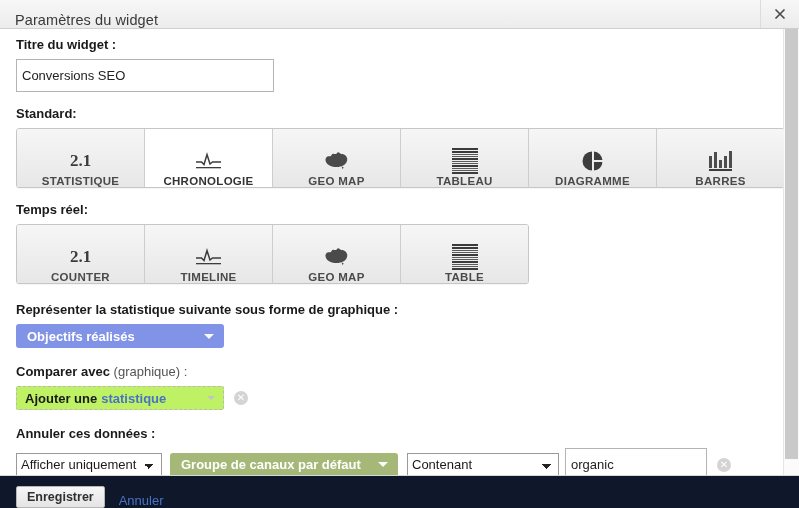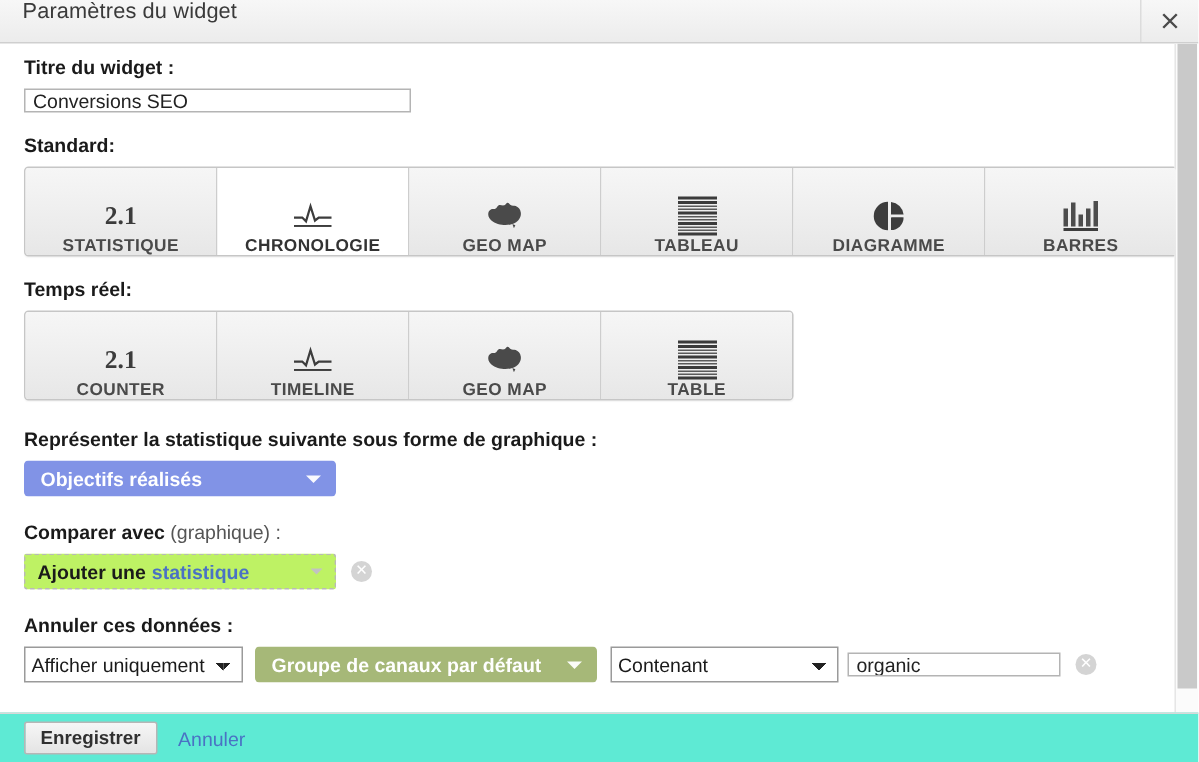--- a/index.html
+++ b/index.html
@@ -28,21 +28,21 @@
   }
 
   
   .titlebar {
     position: relative;
     height: 28px;
     min-height: 28px;
     background: linear-gradient(to bottom, #f7f7f7 0%, #ececec 100%);
     border-bottom: 1px solid #cfcfcf;
     display: flex;
-    align-items: flex-start;
+    align-items: flex-end;
   }
   .titlebar-text {
     padding-left: 15px;
     font-size: 14.5px;
     color: #3a3a3a;
     font-weight: normal;
     letter-spacing: 0.1px;
   }
   .close-btn {
     position: absolute;
@@ -98,21 +98,21 @@
     margin: 0 0 6px 0;
     line-height: 16px;
   }
   .field-label .light {
     font-weight: normal;
     color: #555555;
   }
 
   .text-input {
     box-sizing: border-box;
-    height: 16px;
+    height: 33px;
     border: 1px solid #b4b4b4;
     background: #ffffff;
     font-family: "Liberation Sans", sans-serif;
     font-size: 13px;
     color: #222222;
     padding: 0 5px;
     outline: none;
   }
   #widget-title-input { width: 258px; }
 
@@ -276,23 +276,23 @@
     cursor: pointer;
     text-decoration: none;
   }
 
   
   .footer {
     position: relative;
     height: 33px;
     min-height: 33px;
     border-top: 1px solid #d8d8d8;
-    background: #5eead4;
-    display: flex;
-    align-items: center;
+    background: #0f172a;
+    display: flex;
+    align-items: flex-end;
     padding: 0 16px;
     box-sizing: border-box;
   }
   .save-btn {
     box-sizing: border-box;
     height: 22px;
     padding: 0 10px;
     background: linear-gradient(to bottom, #f6f6f6 0%, #e4e4e4 100%);
     border: 1px solid #b6b6b6;
     border-radius: 2px;

